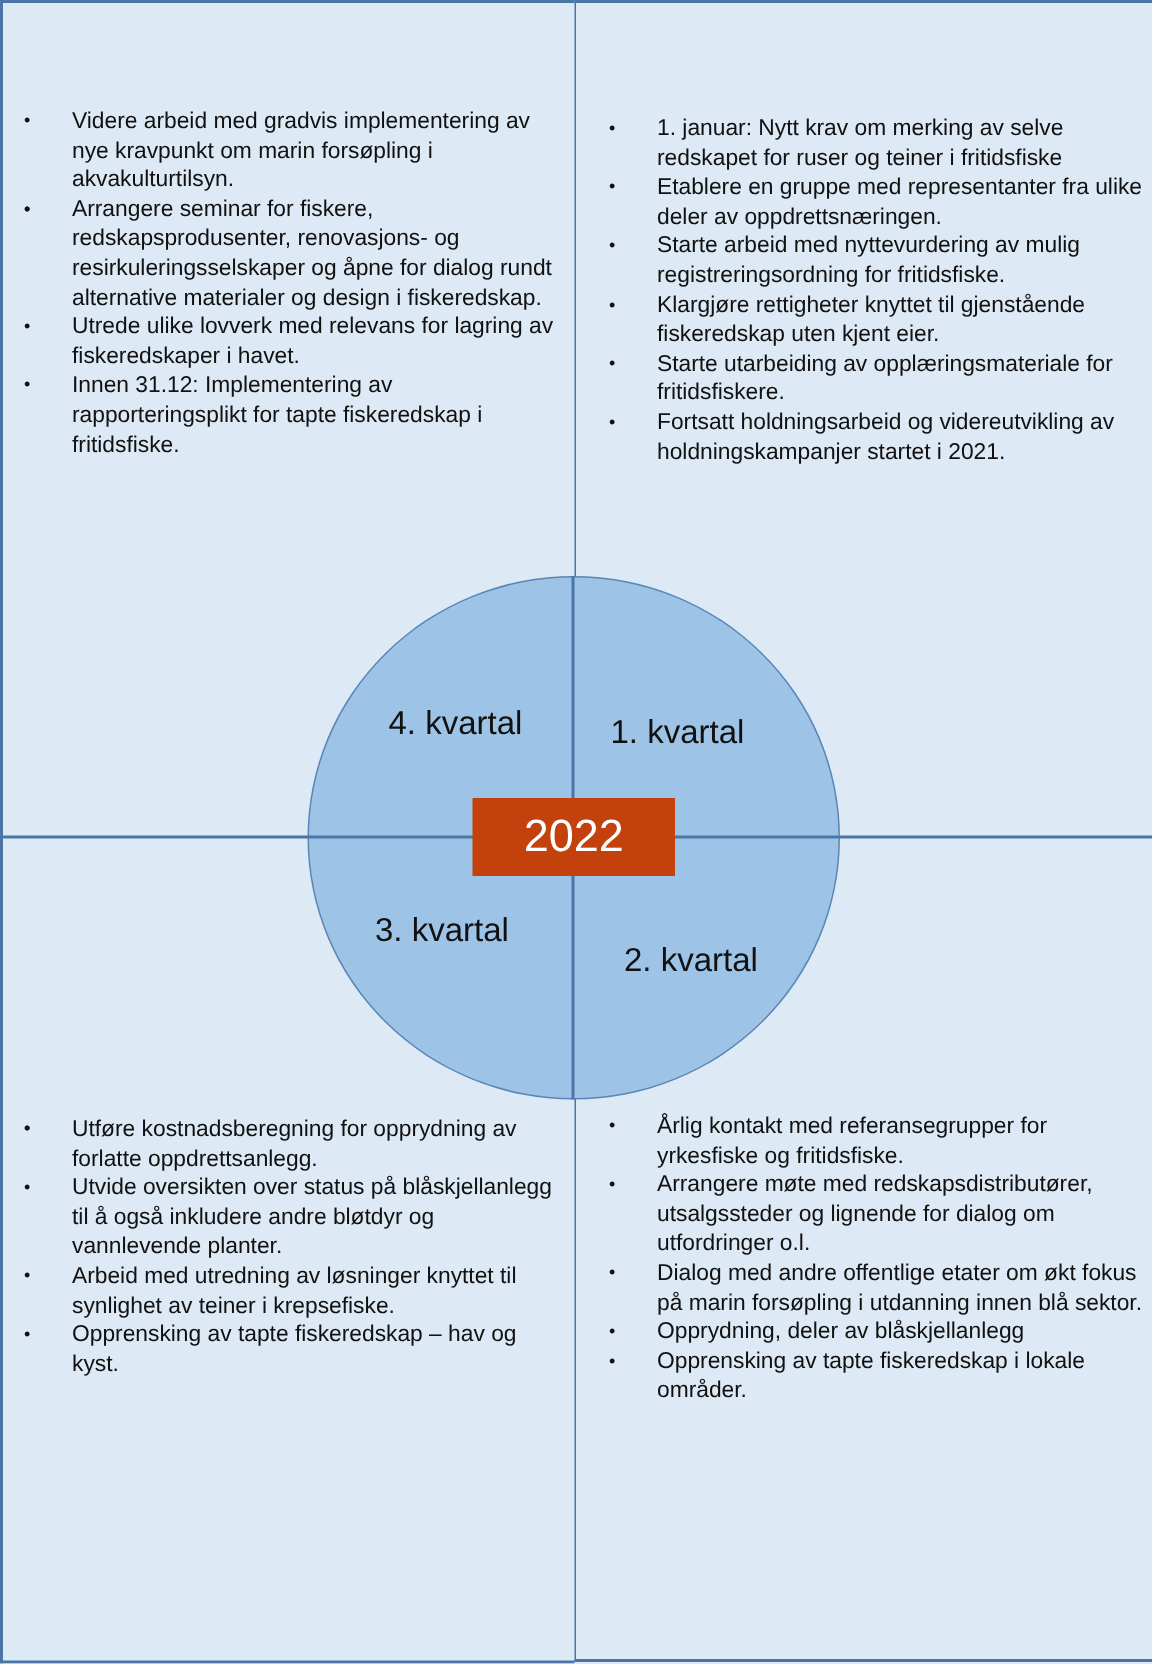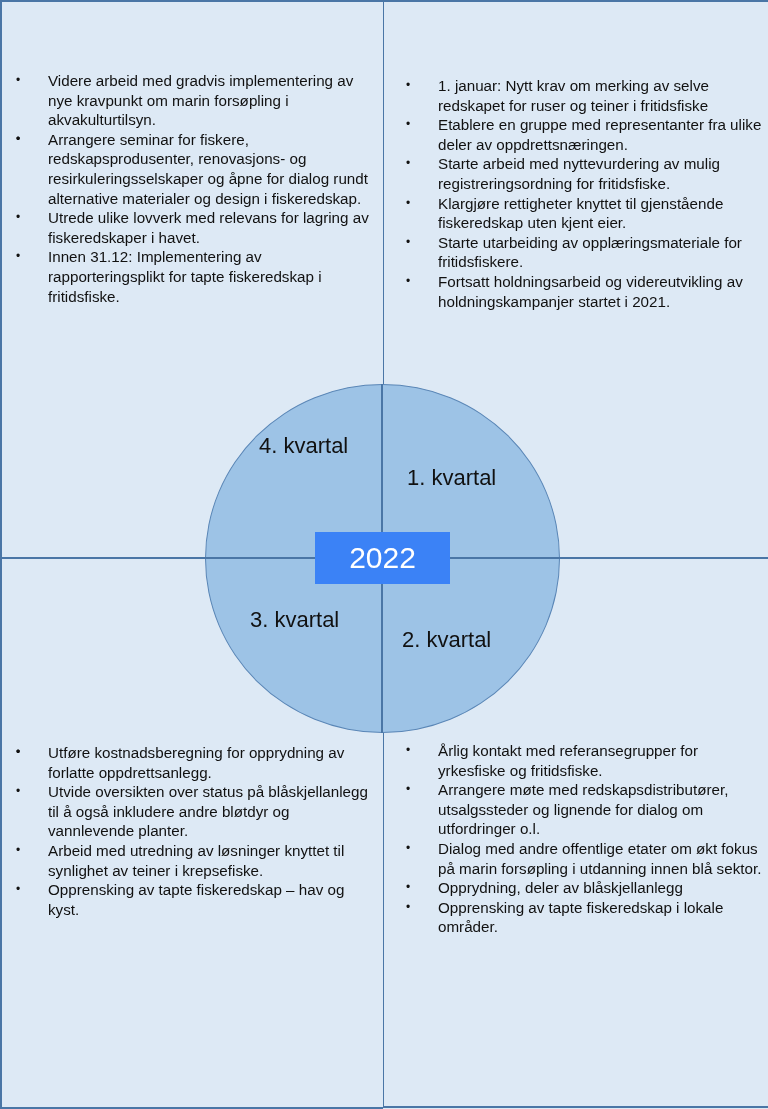--- a/index.html
+++ b/index.html
@@ -14,25 +14,25 @@
   ul.items li { position:relative; padding-left:0; }
   ul.items li .bullet { position:absolute; left:-32px; top:0; font-size:12px; }
   .list-q4 { left:48px; top:71px; width:330px; }
   .list-q1 { left:438px; top:76px; width:330px; }
   .list-q3 { left:48px; top:743px; width:330px; }
   .list-q2 { left:438px; top:741px; width:330px; }
   .circle { position:absolute; left:205px; top:384px; width:355px; height:349px; border-radius:50%; background:#9dc3e6; border:1px solid #5a86b6; box-sizing:border-box; overflow:hidden; }
   .cv { position:absolute; left:381px; top:384px; width:2px; height:349px; background:#4a76a6; }
   .ch { position:absolute; left:205px; top:557px; width:355px; height:2px; background:#4a76a6; }
   .qlabel { position:absolute; font-size:22px; color:#111; }
-  .lbl4 { left:259px; top:433px; }
-  .lbl1 { left:407px; top:465px; }
+  .lbl4 { left:259px; top:469px; }
+  .lbl1 { left:407px; top:475px; }
   .lbl3 { left:250px; top:607px; }
-  .lbl2 { left:402px; top:627px; }
-  .yearbox { position:absolute; left:315px; top:532px; width:135px; height:52px; background:#3b82f6; color:#fff; font-size:30px; display:flex; align-items:center; justify-content:center; }
+  .lbl2 { left:416px; top:627px; }
+  .yearbox { position:absolute; left:315px; top:532px; width:135px; height:52px; background:#c2410c; color:#fff; font-size:30px; display:flex; align-items:center; justify-content:center; }
 </style>
 </head>
 <body>
 
 <div class="quad q4"></div>
 <div class="quad q1"></div>
 <div class="quad q3"></div>
 <div class="quad q2"></div>
 <div class="hline"></div>
 

